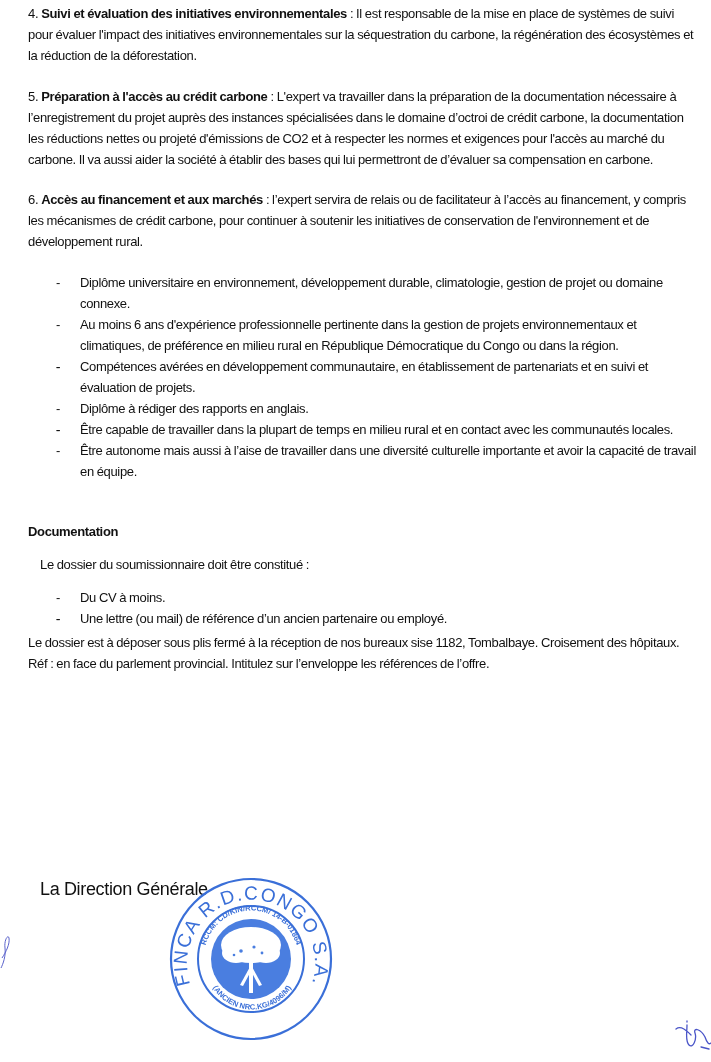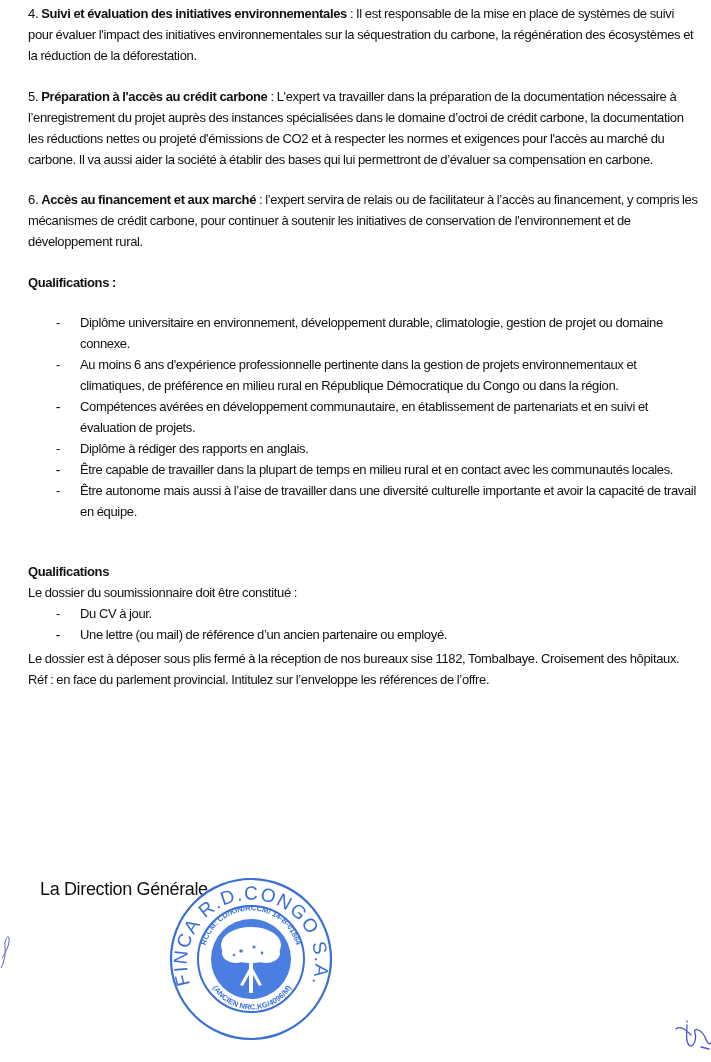--- a/index.html
+++ b/index.html
@@ -85,43 +85,42 @@
     <b>Suivi et évaluation des initiatives environnementales</b><span> : Il est responsable de la mise en place de systèmes de suivi pour évaluer l'impact des initiatives environnementales sur la séquestration du carbone, la régénération des écosystèmes et la réduction de la déforestation.</span>
   </p>
 
   <p class="para">
     <span>5.</span>
     <b>Préparation à l'accès au crédit carbone</b><span> : L'expert va travailler dans la préparation de la documentation nécessaire à l’enregistrement du projet auprès des instances spécialisées dans le domaine d’octroi de crédit carbone, la documentation les réductions nettes ou projeté d'émissions de CO2 et à respecter les normes et exigences pour l'accès au marché du carbone. Il va aussi aider la société à établir des bases qui lui permettront de d’évaluer sa compensation en carbone.</span>
   </p>
 
   <p class="para">
     <span>6.</span>
-    <b>Accès au financement et aux marché</b><span> : l’expert servira de relais ou de facilitateur à l’accès au financement, y compris les mécanismes de crédit carbone, pour continuer à soutenir les initiatives de conservation de l'environnement et de développement rural.</span>
+    <b>Accès au financement et aux marchés</b><span> : l’expert servira de relais ou de facilitateur à l’accès au financement, y compris les mécanismes de crédit carbone, pour continuer à soutenir les initiatives de conservation de l'environnement et de développement rural.</span>
   </p>
 
-  <p class="heading qual-heading">Qualifications :</p>
 
   <ul class="list">
     <li><span class="dash">-</span><span>Diplôme universitaire en environnement, développement durable, climatologie, gestion de projet ou domaine connexe.</span></li>
     <li><span class="dash">-</span><span>Au moins 6 ans d'expérience professionnelle pertinente dans la gestion de projets environnementaux et climatiques, de préférence en milieu rural en République Démocratique du Congo ou dans la région.</span></li>
     <li><span class="dash">-</span></li>
     <li><span class="dash">-</span><span>Compétences avérées en développement communautaire, en établissement de partenariats et en suivi et évaluation de projets.</span></li>
     <li><span class="dash">-</span><span>Diplôme à rédiger des rapports en anglais.</span></li>
     <li><span class="dash">-</span></li>
     <li><span class="dash">-</span><span>Être capable de travailler dans la plupart de temps en milieu rural et en contact avec les communautés locales.</span></li>
     <li><span class="dash">-</span><span>Être autonome mais aussi à l’aise de travailler dans une diversité culturelle importante et avoir la capacité de travail en équipe.</span></li>
   </ul>
 
   <div class="spacer-big"></div>
 
-  <p class="heading">Qualifications</p>
-  <p style="margin:0">Le dossier du soumissionnaire doit être constitué :</p>
+  <p class="heading">Documentation</p>
+  <p style="margin:12px">Le dossier du soumissionnaire doit être constitué :</p>
 
   <ul class="list">
-    <li><span class="dash">-</span><span>Du CV à jour.</span></li>
+    <li><span class="dash">-</span><span>Du CV à moins.</span></li>
     <li><span class="dash">-</span></li>
     <li><span class="dash">-</span><span>Une lettre (ou mail) de référence d’un ancien partenaire ou employé.</span></li>
   </ul>
 
   <p class="para" style="margin-top:3px">Le dossier est à déposer sous plis fermé à la réception de nos bureaux sise 1182, Tombalbaye. Croisement des hôpitaux. Réf : en face du parlement provincial. Intitulez sur l’enveloppe les références de l’offre.</p>
 </div>
 
 <div class="signature-block">La Direction Générale</div>
 
 <svg class="sig-left" viewBox="0 0 12 40">

